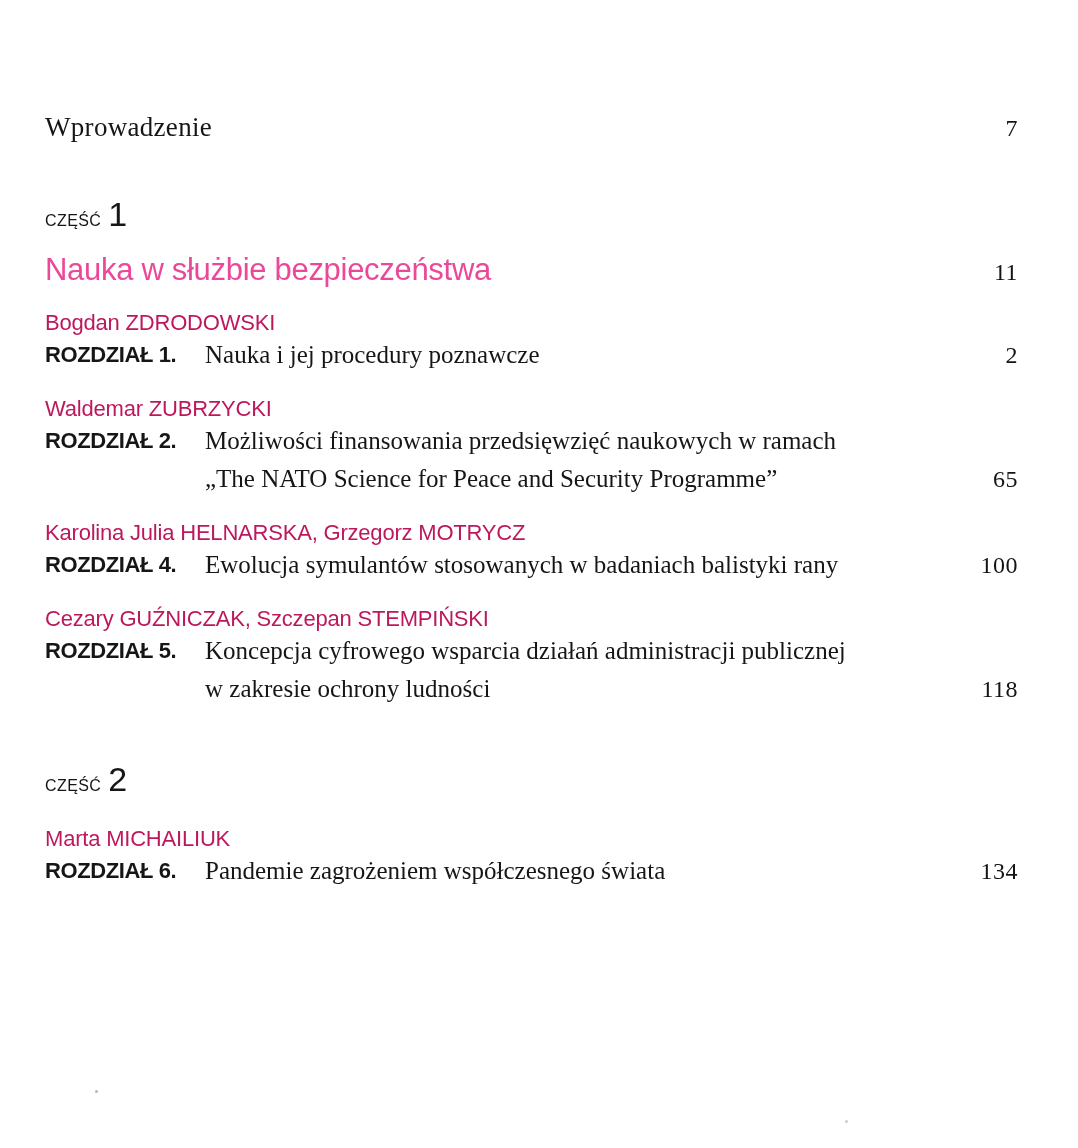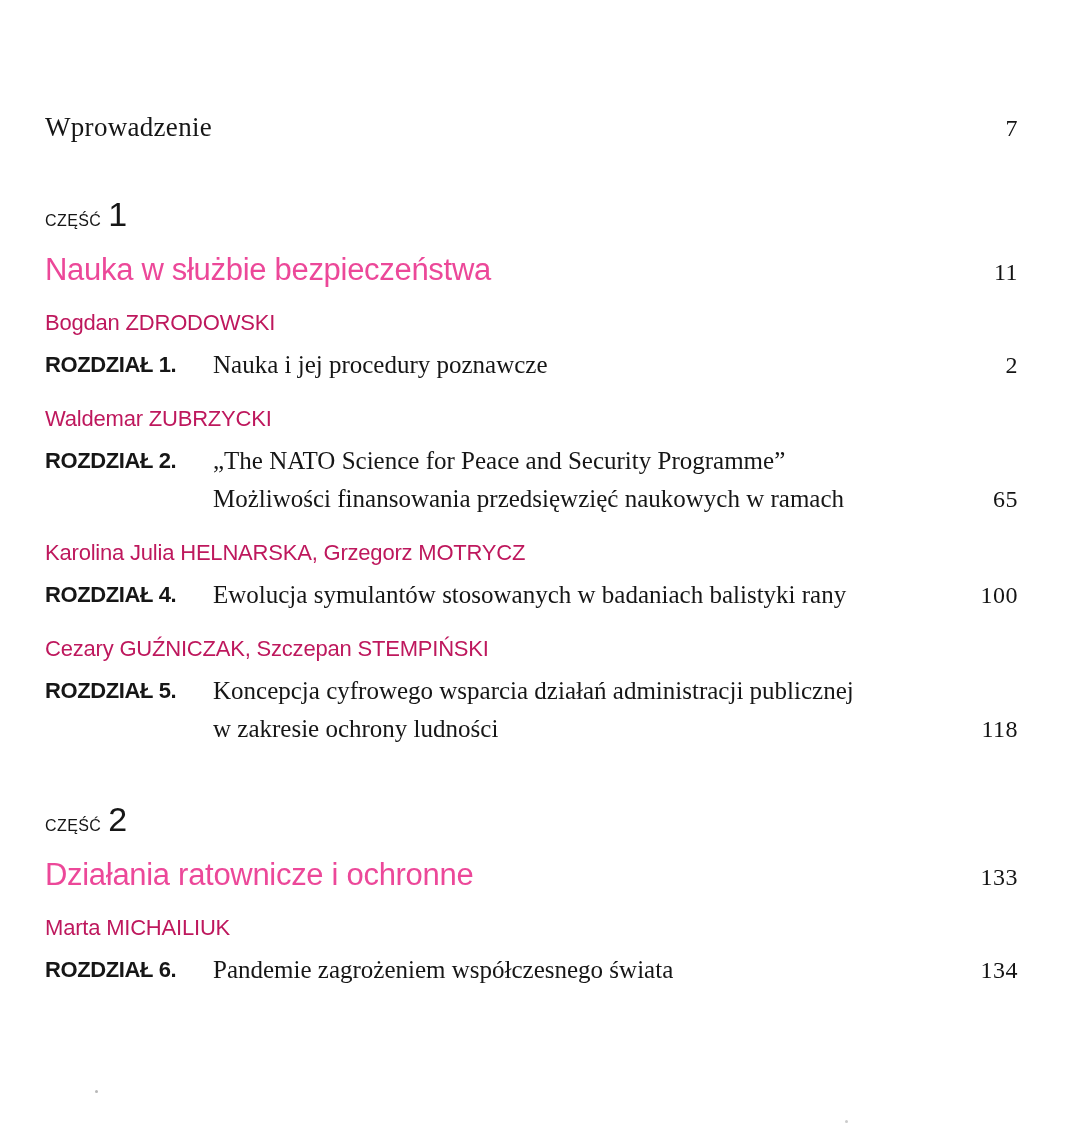--- a/index.html
+++ b/index.html
@@ -75,22 +75,20 @@
   .chapter { margin-top: 22px; }
   .chapter-authors {
     font-family: "Liberation Sans", sans-serif;
     font-size: 22px;
     line-height: 26px;
     letter-spacing: -0.2px;
     color: #be185d;
   }
   .chapter-row {
     display: flex;
-    margin-top: 10px;
-    gap: 8px;
   }
   .ch-label {
     flex: 0 0 160px;
     align-self: flex-start;
     font-family: "Liberation Sans", sans-serif;
     font-weight: 700;
     font-size: 22px;
     line-height: 38px;
     letter-spacing: -0.4px;
     white-space: nowrap;
@@ -148,22 +146,22 @@
         </span>
         <span class="ch-page page-num">2</span>
       </div>
     </div>
 
     <div class="chapter">
       <div class="chapter-authors">Waldemar ZUBRZYCKI</div>
       <div class="chapter-row">
         <span class="ch-label">ROZDZIAŁ 2.</span>
         <span class="ch-title">
+          <div class="ch-line">Możliwości finansowania przedsięwzięć naukowych w ramach</div>
           <div class="ch-line">„The NATO Science for Peace and Security Programme”</div>
-          <div class="ch-line">Możliwości finansowania przedsięwzięć naukowych w ramach</div>
         </span>
         <span class="ch-page page-num">65</span>
       </div>
     </div>
 
 
     <div class="chapter">
       <div class="chapter-authors">Karolina Julia HELNARSKA, Grzegorz MOTRYCZ</div>
       <div class="chapter-row">
         <span class="ch-label">ROZDZIAŁ 4.</span>
@@ -184,24 +182,20 @@
         </span>
         <span class="ch-page page-num">118</span>
       </div>
     </div>
   </div>
 
   <div class="part">
     <div class="part-kicker">
       <span class="kicker-word">CZĘŚĆ</span><span class="kicker-num">2</span>
     </div>
-    <div class="part-title-row">
-      <span class="part-title">Działania ratownicze i ochronne</span>
-      <span class="page-num">133</span>
-    </div>
 
     <div class="chapter">
       <div class="chapter-authors">Marta MICHAILIUK</div>
       <div class="chapter-row">
         <span class="ch-label">ROZDZIAŁ 6.</span>
         <span class="ch-title">
           <div class="ch-line">Pandemie zagrożeniem współczesnego świata</div>
         </span>
         <span class="ch-page page-num">134</span>
       </div>

